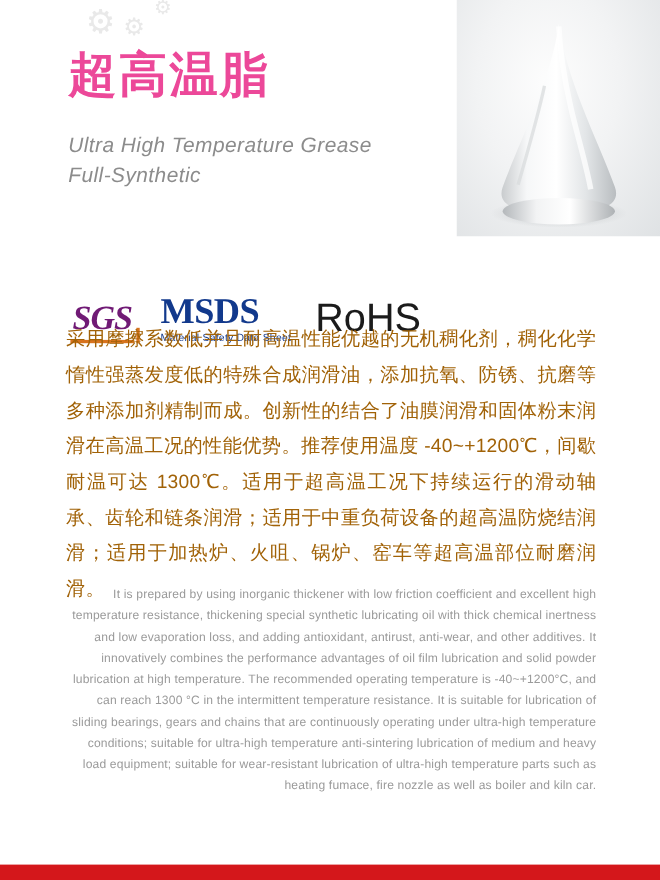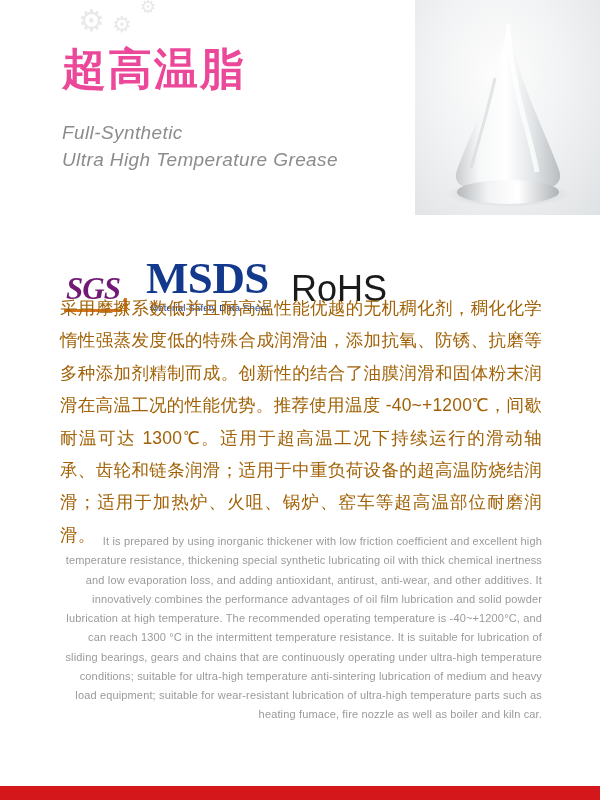--- a/index.html
+++ b/index.html
@@ -117,21 +117,21 @@
     width: 3px;
     height: 14px;
     background: #d8731d;
   }
   .msds-logo {
     line-height: 1;
   }
   .msds-main {
     font-family: "Liberation Serif", serif;
     font-weight: bold;
-    font-size: 45px;
+    font-size: 33px;
     color: #12398c;
     letter-spacing: -0.5px;
   }
   .msds-sub {
     font-size: 9.5px;
     color: #12398c;
     letter-spacing: 0.2px;
     margin-top: 2px;
     text-align: right;
   }
@@ -212,22 +212,22 @@
     <path d="M75 4 C 78 26, 86 52, 96 78 C 106 104, 118 130, 126 152 C 131 166, 120 176, 75 176 C 30 176, 19 166, 24 152 C 32 130, 44 104, 54 78 C 64 52, 72 26, 75 4 Z" fill="url(#coneGrad)"></path>
     <path d="M75 6 C 76 28, 80 54, 86 80 C 92 106, 100 132, 104 154" stroke="#ffffff" stroke-width="5" fill="none" opacity="0.75"></path>
     <path d="M62 60 C 56 88, 46 122, 38 150" stroke="#d7dadc" stroke-width="3" fill="none" opacity="0.7"></path>
     <ellipse cx="75" cy="174" rx="51" ry="12" fill="url(#baseGrad)"></ellipse>
   </svg>
 </div>
 
 <div class="headline">
   <div class="title-cn-2">超高温脂</div>
   <div class="title-en">
+    <div>Ultra High Temperature Grease</div>
     <div>Full-Synthetic</div>
-    <div>Ultra High Temperature Grease</div>
   </div>
 </div>
 
 <div class="cert-row">
   <div class="sgs-logo">
     <div class="sgs-text">SGS</div>
     <div class="sgs-underline"></div>
     <div class="sgs-tick"></div>
   </div>
   <div class="msds-logo">

